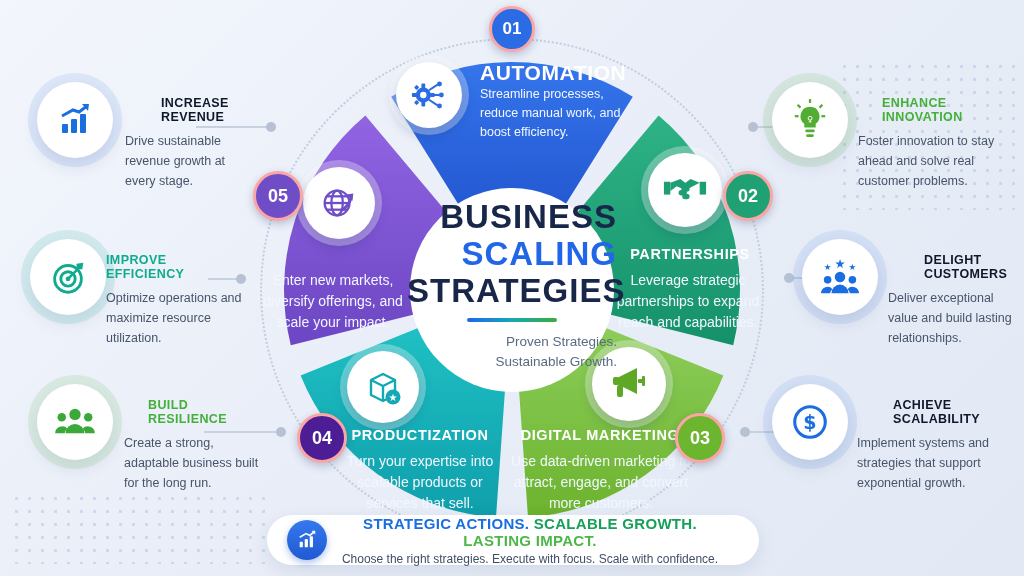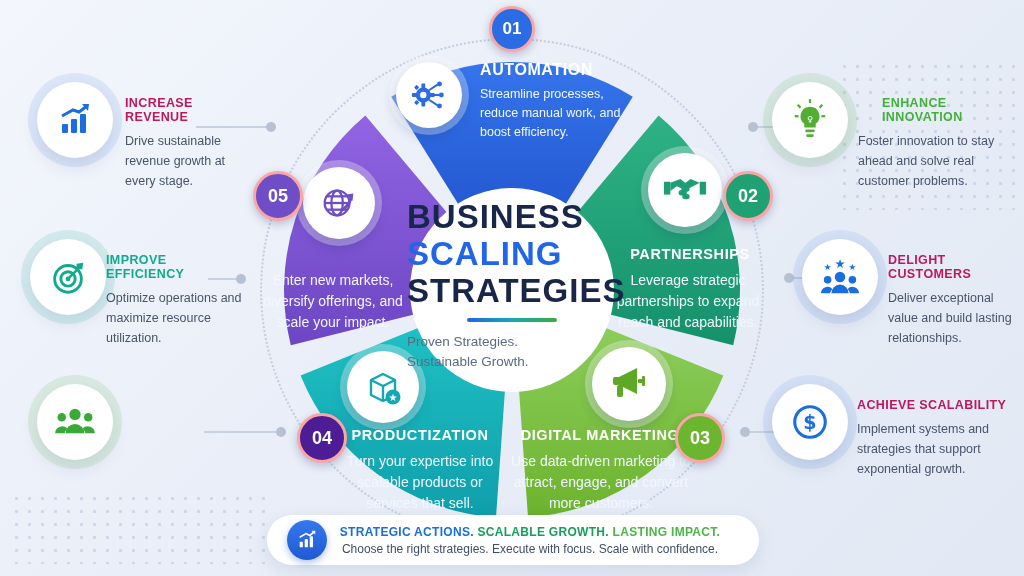--- a/index.html
+++ b/index.html
@@ -23,21 +23,21 @@
   
   .dotted-ring{
     position:absolute; left:260px; top:38px; width:504px; height:504px;
     border:2px dotted #c3cddf; border-radius:50%; z-index:1;
   }
 
   
   .wheel-svg{ position:absolute; left:0; top:0; z-index:2; }
 
   
-  .center-text{ position:absolute; left:407px; top:198px; width:210px; text-align:left; z-index:4; }
+  .center-text{ position:absolute; left:407px; top:198px; width:210px; text-align:right; z-index:4; }
   .ct-line{ font-size:33px; font-weight:800; letter-spacing:1px; color:#182749; line-height:37px; }
   .ct-line.blue{ color:#2166e8; }
   .ct-divider{ width:90px; height:4px; border-radius:2px; margin:9px auto 10px auto;
     background:linear-gradient(90deg,#2166e8,#14a9b4,#3dab3c); }
   .ct-sub{ font-size:13.5px; color:#5a6b82; line-height:1.5; }
 
   
   .wicon{
     position:absolute; background:#fff; border-radius:50%;
     display:flex; align-items:center; justify-content:center; z-index:3;
@@ -63,42 +63,42 @@
   .co-icon{
     position:absolute; width:76px; height:76px; background:#fff; border-radius:50%;
     display:flex; align-items:center; justify-content:center; z-index:2;
     box-shadow:0 8px 18px rgba(25,50,110,.10);
   }
   .halo-blue{ box-shadow:0 0 0 9px rgba(43,107,228,.10), 0 8px 18px rgba(25,50,110,.12); }
   .halo-teal{ box-shadow:0 0 0 9px rgba(16,171,143,.13), 0 8px 18px rgba(25,50,110,.10); }
   .halo-green{ box-shadow:0 0 0 9px rgba(80,175,55,.13), 0 8px 18px rgba(25,50,110,.10); }
   .co-text{ position:absolute; z-index:2; }
   .co-title{ font-size:12.5px; font-weight:800; letter-spacing:.4px; margin-bottom:7px; }
-  .c-blue{ color:#be185d; } .c-teal{ color:#10ab8f; } .c-green{ color:#44b03a;padding-left:24px; }
+  .c-blue{ color:#0f172a;margin-left:36px; } .c-teal{ color:#10ab8f; } .c-green{ color:#44b03a;padding-left:24px; }
   .co-desc{ font-size:12.5px; color:#47546a; line-height:1.6; }
 
   
   .conn{ position:absolute; height:2px; background:#c7d1e0; z-index:1; }
   .conn .enddot{ position:absolute; top:-4px; width:10px; height:10px; border-radius:50%; background:#b6c1d3; }
   .enddot.right{ right:-4px; } .enddot.left{ left:-4px; }
 
   
   .banner{
     position:absolute; left:267px; top:515px; width:492px; height:50px; z-index:6;
     background:#fff; border-radius:26px; box-shadow:0 6px 18px rgba(25,50,110,.10);
     display:flex; align-items:center;
   }
   .banner-icon{
     width:40px; height:40px; border-radius:50%; margin-left:20px; flex:0 0 auto;
     background:linear-gradient(180deg,#3579ef,#1f5ad2);
     display:flex; align-items:center; justify-content:center;
     box-shadow:0 3px 7px rgba(30,80,200,.35);
   }
   .banner-text{ flex:1; text-align:center; padding-right:26px; }
-  .banner-title{ font-size:12px; font-weight:800; letter-spacing:.3px; }
+  .banner-title{ font-size:15px; font-weight:800; letter-spacing:.3px; }
   .bt-blue{ color:#1a6ee0; } .bt-green{ color:#16a05a; } .bt-lime{ color:#4cb648; }
   .banner-sub{ font-size:12px; color:#414e66; margin-top:3px; }
 </style>
 </head>
 <body>
 
 <div class="stage">
 
   <div class="dots dots-tr"></div>
   <div class="dots dots-bl"></div>
@@ -177,21 +177,21 @@
           <path d="M20 15 l9 -6"></path>
           <path d="M20 25 l9 6"></path>
       </g>
       <g fill="#2b6be4">
         <circle cx="33" cy="20" r="2.6"></circle>
           <circle cx="31" cy="8.5" r="2.6"></circle>
           <circle cx="31" cy="31.5" r="2.6"></circle>
       </g>
     </svg>
   </div>
-  <div class="wtitle" style="left:480px;top:61px;width:180px;font-size:16px;">AUTOMATION</div>
+  <div class="wtitle" style="left:480px;top:61px;width:180px;font-size:21px;">AUTOMATION</div>
   <div class="wdesc" style="left:480px;top:85px;width:162px;font-size:12.5px;">Streamline processes, reduce manual work, and boost efficiency.</div>
 
   <div class="wicon" style="left:648px;top:153px;width:74px;height:74px;">
     <svg width="44" height="30" viewBox="0 0 48 32">
       <g fill="#1e9e74">
         <path d="M1 7 h7 v14 h-7 z"></path>
         <path d="M40 7 h7 v14 h-7 z"></path>
         <path d="M8 8 L19 4 L28 11 L24 16 L15 12 L8 17 Z"></path>
         <path d="M40 8 L30 4 L22 10 L27 15 Z"></path>
         <rect x="20" y="12" width="9" height="6" rx="3"></rect>
@@ -293,20 +293,24 @@
     <svg width="42" height="34" viewBox="0 0 44 36">
       <g fill="#3aa93a">
         <circle cx="22" cy="10" r="6"></circle>
         <path d="M12 30 a10 10 0 0 1 20 0 z"></path>
         <circle cx="8" cy="13" r="4.5"></circle>
         <path d="M1 30 a7.5 7.5 0 0 1 13 -5 a12 12 0 0 0 -3 5 z"></path>
         <circle cx="36" cy="13" r="4.5"></circle>
         <path d="M43 30 a7.5 7.5 0 0 0 -13 -5 a12 12 0 0 1 3 5 z"></path>
       </g>
     </svg>
+  </div>
+  <div class="co-text" style="left:124px;top:398px;width:140px;">
+    <div class="co-title c-green">BUILD RESILIENCE</div>
+    <div class="co-desc">Create a strong, adaptable business built for the long run.</div>
   </div>
 
   <div class="co-icon halo-green" style="left:772px;top:82px;">
     <svg width="38" height="42" viewBox="0 0 40 44">
       <g fill="#52ae32">
         <path d="M20 8 a10 10 0 0 1 6 18 l0 4 h-12 l0 -4 a10 10 0 0 1 6 -18 z"></path>
         <rect x="15" y="32" width="10" height="3" rx="1.5"></rect>
         <rect x="16" y="37" width="8" height="3" rx="1.5"></rect>
       </g>
       <g stroke="#52ae32" stroke-width="2.4">

